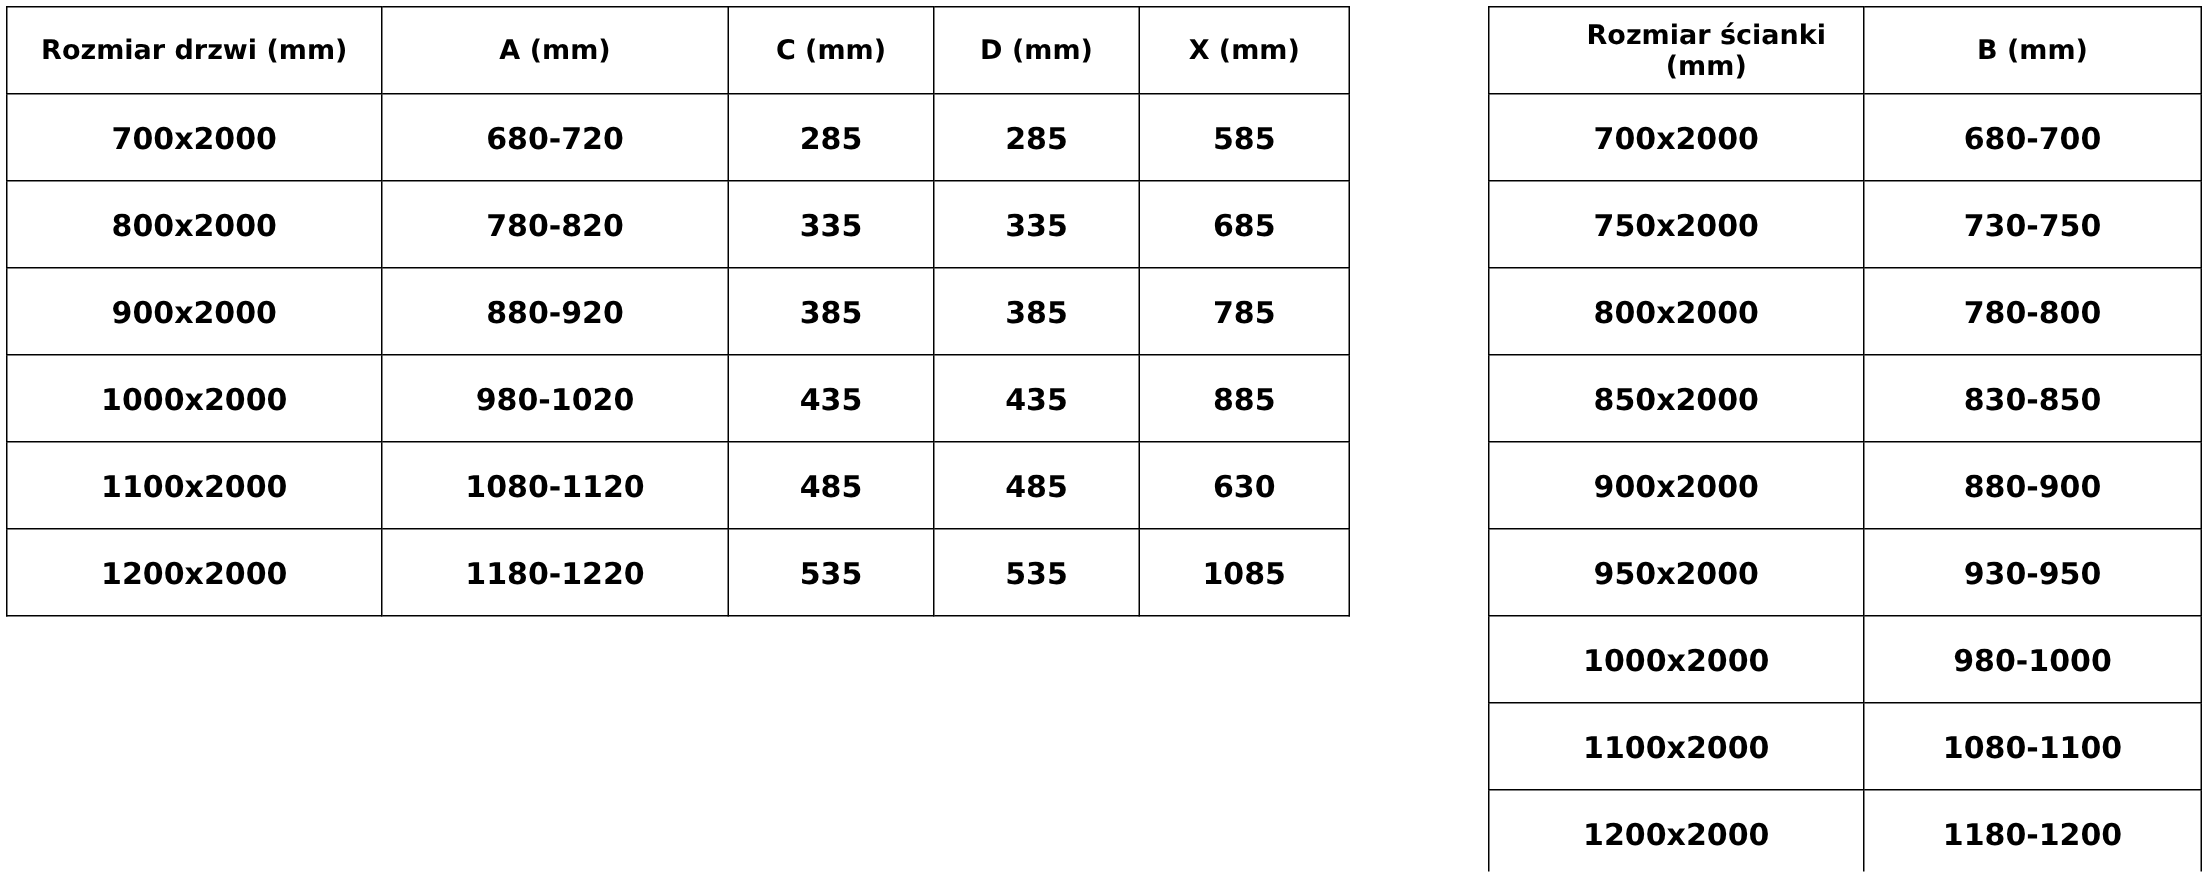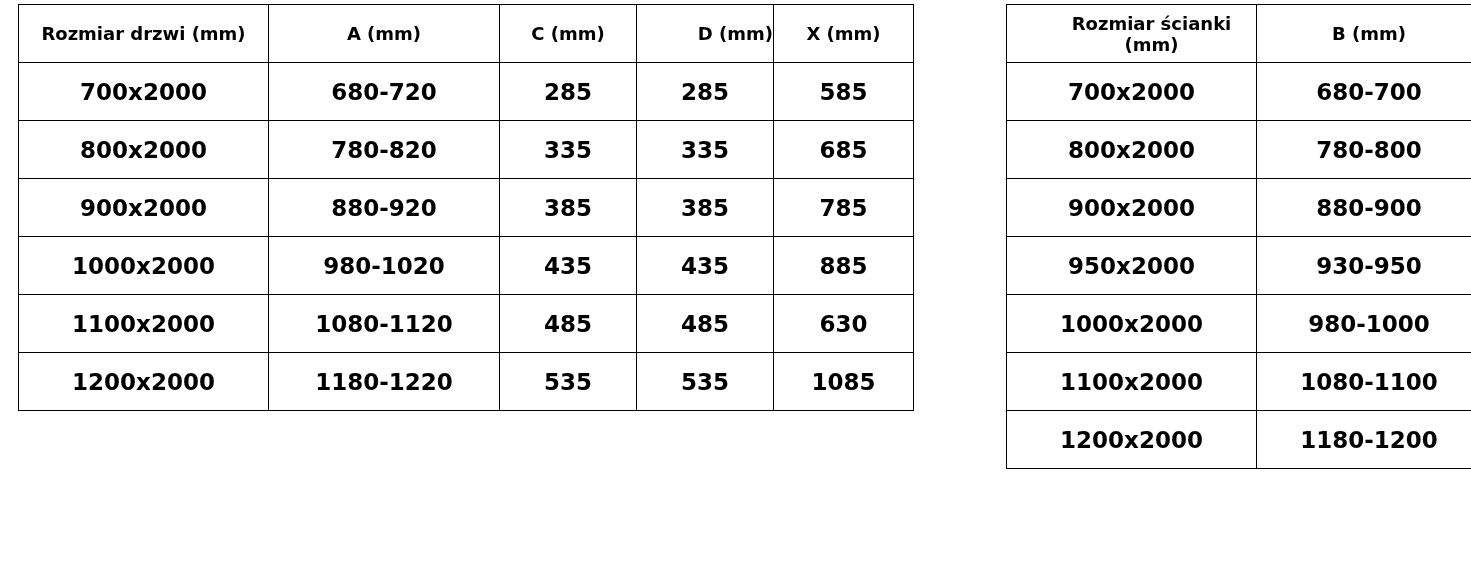--- a/index.html
+++ b/index.html
@@ -17,48 +17,47 @@
   }
   .page {
     position: relative;
     width: 1471px;
     height: 581px;
   }
   table.spec {
     border-collapse: collapse;
     table-layout: fixed;
     position: absolute;
-    margin-left: 14px;
   }
   table.spec td, table.spec th {
     border: 1px solid #000000;
     text-align: center;
     vertical-align: middle;
-    font-size: 23px;
+    font-size: 20px;
     font-weight: bold;
     padding: 0;
     height: 58px;
     box-sizing: border-box;
     background: #ffffff;
     color: #000000;
   }
   table.spec th {
     font-size: 18px;
   }
 
   
   #doors-table {
     left: 4px;
     top: 4px;
     width: 895px;
   }
   #doors-table .col-size   { width: 250px; }
   #doors-table .col-a      { width: 231px; }
   #doors-table .col-c      { width: 137px; text-align: center; }
-  #doors-table .col-d      { width: 137px; text-align: right; }
+  #doors-table .col-d      { width: 137px; }
   #doors-table .col-x      { width: 140px; }
 
   
   #walls-table {
     left: 992px;
     top: 4px;
     width: 475px;
   }
   #walls-table .col-wsize { width: 250px; padding-left: 40px; }
   #walls-table .col-b     { width: 225px; }
@@ -130,22 +129,30 @@
         <th class="col-wsize">Rozmiar ścianki (mm)</th>
         <th class="col-b">B (mm)</th>
       </tr>
     </thead>
     <tbody>
       <tr>
         <td>700x2000</td>
         <td>680-700</td>
       </tr>
       <tr>
+        <td>750x2000</td>
+        <td>730-750</td>
+      </tr>
+      <tr>
         <td>800x2000</td>
         <td>780-800</td>
+      </tr>
+      <tr>
+        <td>850x2000</td>
+        <td>830-850</td>
       </tr>
       <tr>
         <td>900x2000</td>
         <td>880-900</td>
       </tr>
       <tr>
         <td>950x2000</td>
         <td>930-950</td>
       </tr>
       <tr>

